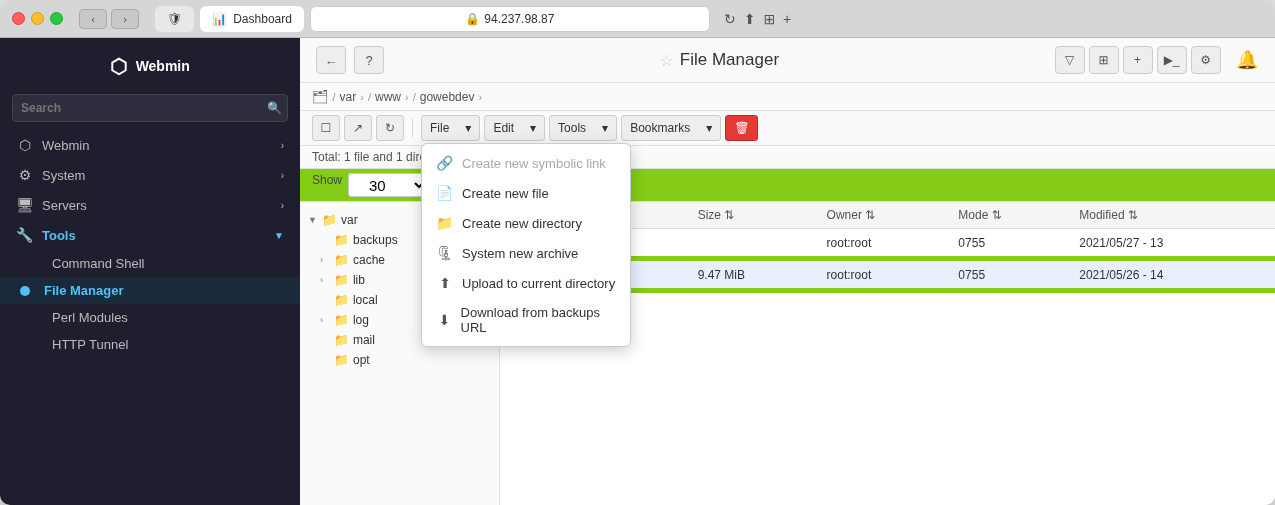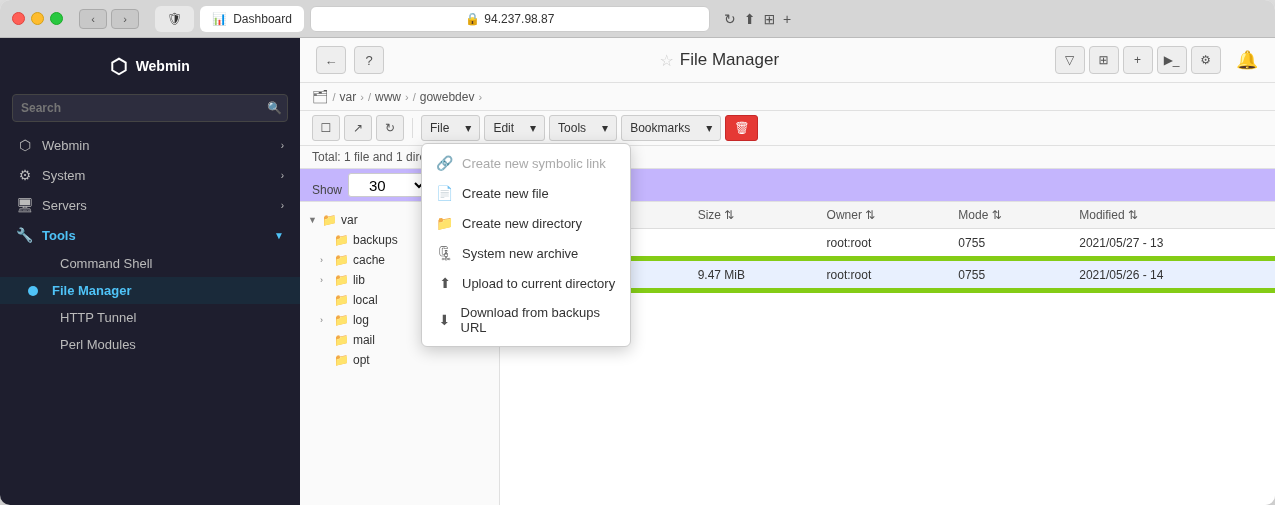--- a/index.html
+++ b/index.html
@@ -30,21 +30,21 @@
     .sidebar-header { display: flex; align-items: center; justify-content: center; padding: 16px 0 8px; gap: 8px; color: #fff; font-size: 14px; font-weight: 600; }
     .sidebar-icon { font-size: 20px; }
     .sidebar-search { margin: 8px 12px; position: relative; }
     .sidebar-search input { width: 100%; height: 28px; background: #2d2d3e; border: 1px solid #444; border-radius: 4px; color: #ccc; padding: 0 28px 0 8px; font-size: 12px; outline: none; font-weight: bold; }
     .search-icon-btn { position: absolute; right: 6px; top: 50%; transform: translateY(-50%); color: #999; font-size: 12px; }
 
     .sidebar-item { display: flex; align-items: center; padding: 7px 16px; cursor: pointer; color: #bbb; font-size: 13px; gap: 8px; }
     .sidebar-item.active { color: #4fc3f7; font-weight: 600; }
     .sidebar-item .item-icon { font-size: 14px; width: 18px; text-align: center; }
     .sidebar-item .arrow { margin-left: auto; font-size: 10px; }
-    .sidebar-sub-item { display: flex; align-items: center; padding: 6px 28px; cursor: pointer; color: #bbb; font-size: 13px; gap: 8px; }
+    .sidebar-sub-item { display: flex; align-items: center; padding: 6px 20px; cursor: pointer; color: #bbb; font-size: 13px; gap: 8px; }
 
     
     .content { flex: 1; background: #fff; display: flex; flex-direction: column; overflow: hidden; }
 
     
     .fm-header { display: flex; align-items: center; padding: 8px 16px; border-bottom: 1px solid #e0e0e0; background: #fafafa; gap: 8px; }
     .fm-nav-btn { width: 30px; height: 28px; background: #eee; border: 1px solid #ccc; border-radius: 4px; display: flex; align-items: center; justify-content: center; cursor: pointer; font-size: 13px; color: #555; }
     .fm-title { flex: 1; display: flex; align-items: center; justify-content: center; gap: 6px; font-size: 17px; font-weight: 500; color: #333; }
     .fm-title-star { color: #ccc; font-size: 16px; }
     .fm-toolbar-right { display: flex; gap: 4px; }
@@ -60,21 +60,21 @@
     .fm-toolbar { display: flex; align-items: center; padding: 4px 12px; border-bottom: 1px solid #e0e0e0; background: #fafafa; gap: 4px; }
     .fm-action-btn { width: 28px; height: 26px; background: #eee; border: 1px solid #ccc; border-radius: 3px; display: flex; align-items: center; justify-content: center; cursor: pointer; font-size: 12px; color: #555; }
     .fm-menu-btn { height: 26px; padding: 0 8px; background: #eee; border: 1px solid #ccc; border-radius: 3px; display: flex; align-items: center; gap: 16px; cursor: pointer; font-size: 12px; color: #333; }
     .fm-menu-btn.red { background: #e53935; border-color: #c62828; color: #fff; }
     .fm-sep { width: 1px; height: 20px; background: #ddd; margin: 0 4px; }
 
     
     .status-bar { padding: 4px 12px; font-size: 12px; color: #555; border-bottom: 1px solid #e0e0e0; background: #fafafa; }
 
     
-    .show-row { display: flex; align-items: flex-end; padding: 4px 12px; border-bottom: 1px solid #e0e0e0; background: #c4b5fd; gap: 6px; font-size: 12px; color: #444; overflow: hidden; }
+    .show-row { display: flex; align-items: flex-start; padding: 4px 12px; border-bottom: 1px solid #e0e0e0; background: #84cc16; gap: 6px; font-size: 12px; color: #444; overflow: hidden; }
     .show-select { height: 24px; border: 1px solid #ccc; border-radius: 3px; font-size: 15px; padding: 0 16px; background: #fff; }
     .path-breadcrumb { display: flex; gap: 3px; align-items: center; font-size: 12px; color: #555; }
     .path-item { padding: 2px 6px; border: 1px solid #ddd; border-radius: 3px; cursor: pointer; background: #fff; }
 
     
     .file-area { display: flex; flex: 1; overflow: hidden; }
 
     .file-tree { width: 200px; border-right: 1px solid #e0e0e0; overflow-y: auto; padding: 8px 0; font-size: 12px; background: #fafafa; }
     .tree-item { display: flex; align-items: center; padding: 3px 8px; cursor: pointer; gap: 4px; color: #333; }
     .tree-arrow { font-size: 9px; color: #777; width: 10px; }
@@ -171,25 +171,25 @@
       <div class="sidebar-sub-item">
         <span style="width:24px"></span>
         <span>Command Shell</span>
       </div>
       <div class="sidebar-sub-item" style="color:#4fc3f7; font-weight:600; background:#1a2a3a;">
         <span style="width:10px; height:10px; background:#4fc3f7; border-radius:50%; display:inline-block; margin-right:6px;"></span>
         <span>File Manager</span>
       </div>
       <div class="sidebar-sub-item">
         <span style="width:24px"></span>
-        <span>HTTP Tunnel</span>
+        <span>Perl Modules</span>
       </div>
       <div class="sidebar-sub-item">
         <span style="width:24px"></span>
-        <span>Perl Modules</span>
+        <span>HTTP Tunnel</span>
       </div>
     </div>
 
     <div class="content">
 
       <div class="fm-header">
         <div class="fm-nav-btn">←</div>
         <div class="fm-nav-btn">?</div>
         <div class="fm-title">
           <span class="fm-title-star">☆</span>

